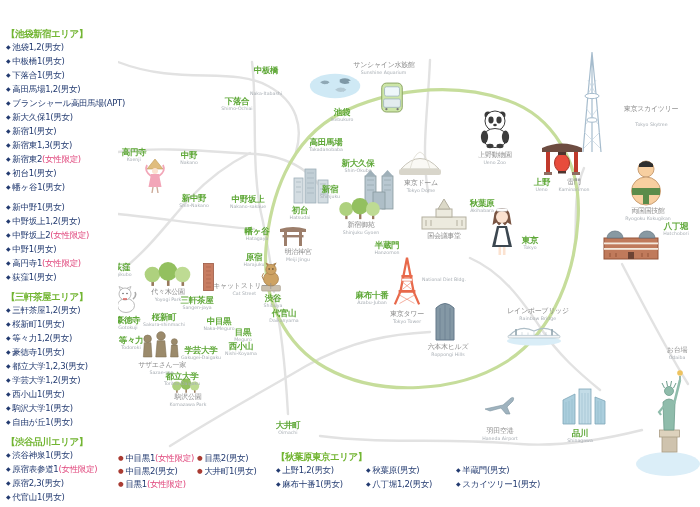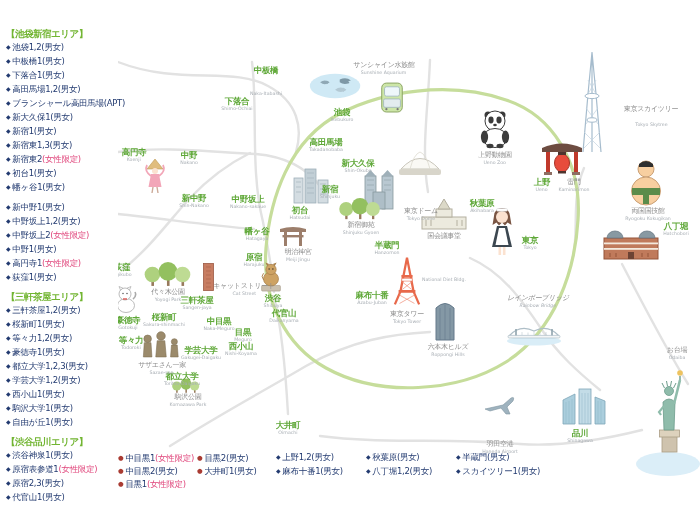--- a/index.html
+++ b/index.html
@@ -604,21 +604,21 @@
     <div class="station place" style="left: 574px; top: 179px;">
       <span class="st-jp">雷門</span>
       <span class="st-ro">Kaminarimon</span>
     </div>
 
     <div class="station place" style="left: 648px; top: 208px;">
       <span class="st-jp">両国国技館</span>
       <span class="st-ro">Ryogoku Kokugikan</span>
     </div>
 
-    <div class="station place" style="left: 421px; top: 180px; margin-top: 28px;">
+    <div class="station place" style="left: 421px; top: 180px;">
       <span class="st-jp">東京ドーム</span>
       <span class="st-ro">Tokyo Dome</span>
     </div>
 
     <div class="station place" style="left: 444px; top: 233px; gap: 36px;">
       <span class="st-jp">国会議事堂</span>
       <span class="st-ro">National Diet Bldg.</span>
     </div>
 
     <div class="station place" style="left: 361px; top: 222px;">
@@ -654,31 +654,31 @@
     <div class="station place" style="left: 407px; top: 311px;">
       <span class="st-jp">東京タワー</span>
       <span class="st-ro">Tokyo Tower</span>
     </div>
 
     <div class="station place" style="left: 448px; top: 344px;">
       <span class="st-jp">六本木ヒルズ</span>
       <span class="st-ro">Roppongi Hills</span>
     </div>
 
-    <div class="station place" style="left: 538px; top: 295px; font-style: italic;">
+    <div class="station place" style="left: 538px; top: 308px;">
       <span class="st-jp">レインボーブリッジ</span>
       <span class="st-ro">Rainbow Bridge</span>
     </div>
 
     <div class="station place" style="left: 677px; top: 347px;">
       <span class="st-jp">お台場</span>
       <span class="st-ro">Odaiba</span>
     </div>
 
-    <div class="station place" style="left: 500px; top: 441px;">
+    <div class="station place" style="left: 500px; top: 428px;">
       <span class="st-jp">羽田空港</span>
       <span class="st-ro">Haneda Airport</span>
     </div>
 
 </div>
 
 <div class="sidebar">
 
   <div class="group">
     <div class="group-title">【池袋新宿エリア】</div>
@@ -850,20 +850,21 @@
       <span class="bullet">●</span><span>目黒2</span><span class="note">(男女)</span>
     </div>
 
     <div class="hitem">
       <span class="bullet">●</span><span>大井町1</span><span class="note">(男女)</span>
     </div>
 
 </div>
 
 <div class="legend-col" style="left:276px; top:450px;">
+  <div class="group-title">【秋葉原東京エリア】</div>
   <div class="akiba-row">
     <div class="akiba-col">
 
         <div class="hitem">
           <span class="bullet">◆</span><span>上野1,2</span><span class="note">(男女)</span>
         </div>
 
         <div class="hitem">
           <span class="bullet">◆</span><span>麻布十番1</span><span class="note">(男女)</span>
         </div>

